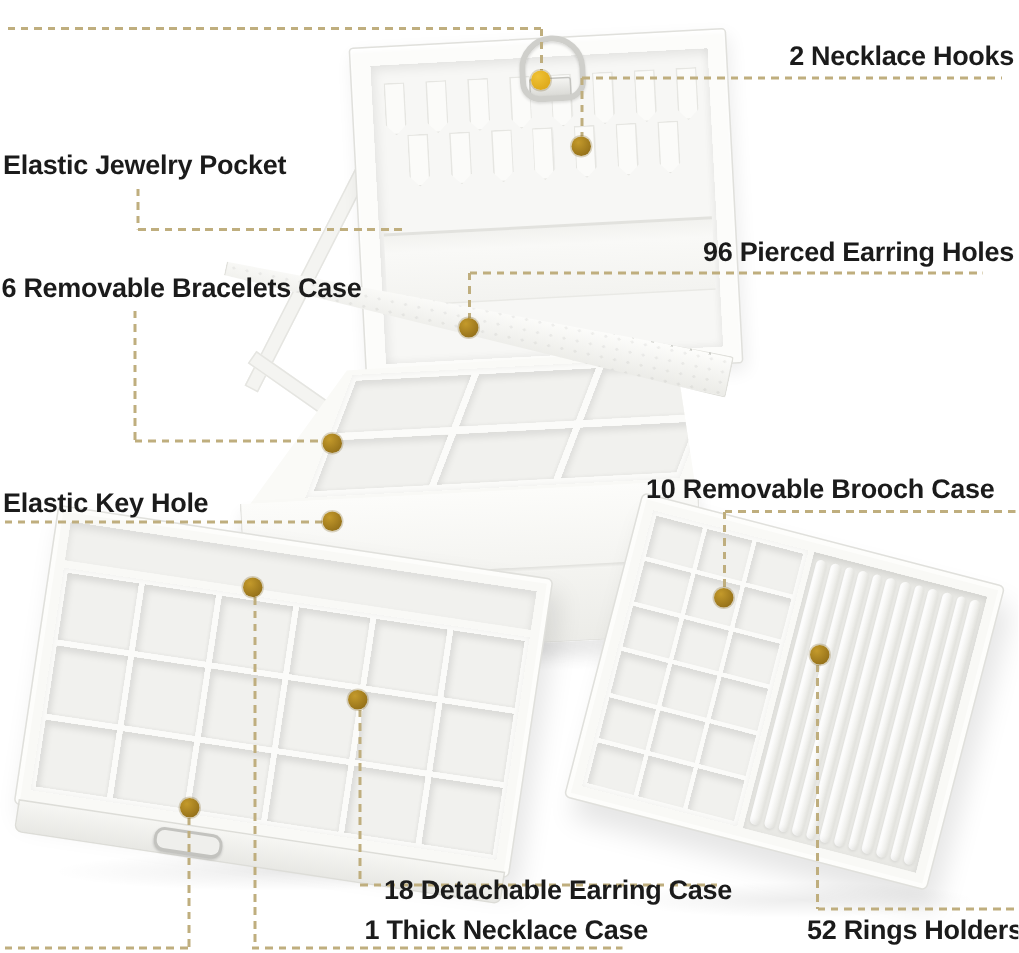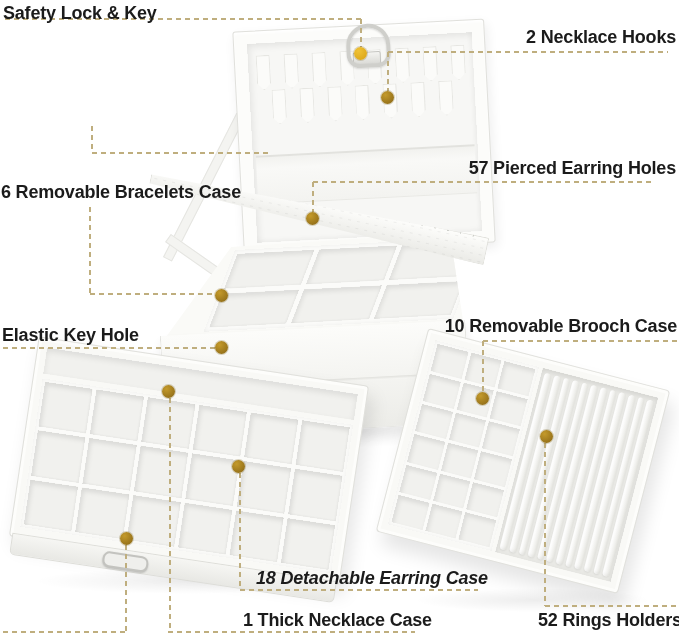--- a/index.html
+++ b/index.html
@@ -243,27 +243,27 @@
         <i></i>
         <i></i>
         <i></i>
         <i></i>
         <i></i>
         <i></i>
         <i></i>
       </div>
   </div>
 
-  <span class="lbl" style="left:3px;top:3px;">Safety Lock &amp; Key</span>
   <span class="lbl" style="right:3px;top:27px;">2 Necklace Hooks</span>
-  <span class="lbl" style="right:3px;top:158px;">57 Pierced Earring Holes</span>
+  <span class="lbl" style="left:2px;top:100px;">Elastic Jewelry Pocket</span>
+  <span class="lbl" style="right:3px;top:158px;">96 Pierced Earring Holes</span>
   <span class="lbl" style="left:1px;top:182px;">6 Removable Bracelets Case</span>
   <span class="lbl" style="left:2px;top:325px;">Elastic Key Hole</span>
-  <span class="lbl" style="right:2px;top:316px;">10 Removable Brooch Case</span>
-  <span class="lbl" style="left:256px;top:568px;font-style:italic;">18 Detachable Earring Case</span>
+  <span class="lbl" style="right:16px;top:316px;">10 Removable Brooch Case</span>
+  <span class="lbl" style="left:256px;top:583px;">18 Detachable Earring Case</span>
   <span class="lbl" style="left:243px;top:610px;">1 Thick Necklace Case</span>
   <span class="lbl" style="left:538px;top:610px;">52 Rings Holders</span>
 
   <div class="dash-h" style="left:5px;top:18px;width:357px;"></div>
   <div class="dash-v" style="left:360px;top:19px;height:28px;"></div>
 
   <div class="dash-h" style="left:388px;top:51px;width:280px;"></div>
   <div class="dash-v" style="left:387px;top:52px;height:39px;"></div>
 
   <div class="dash-v" style="left:91px;top:126px;height:27px;"></div>

